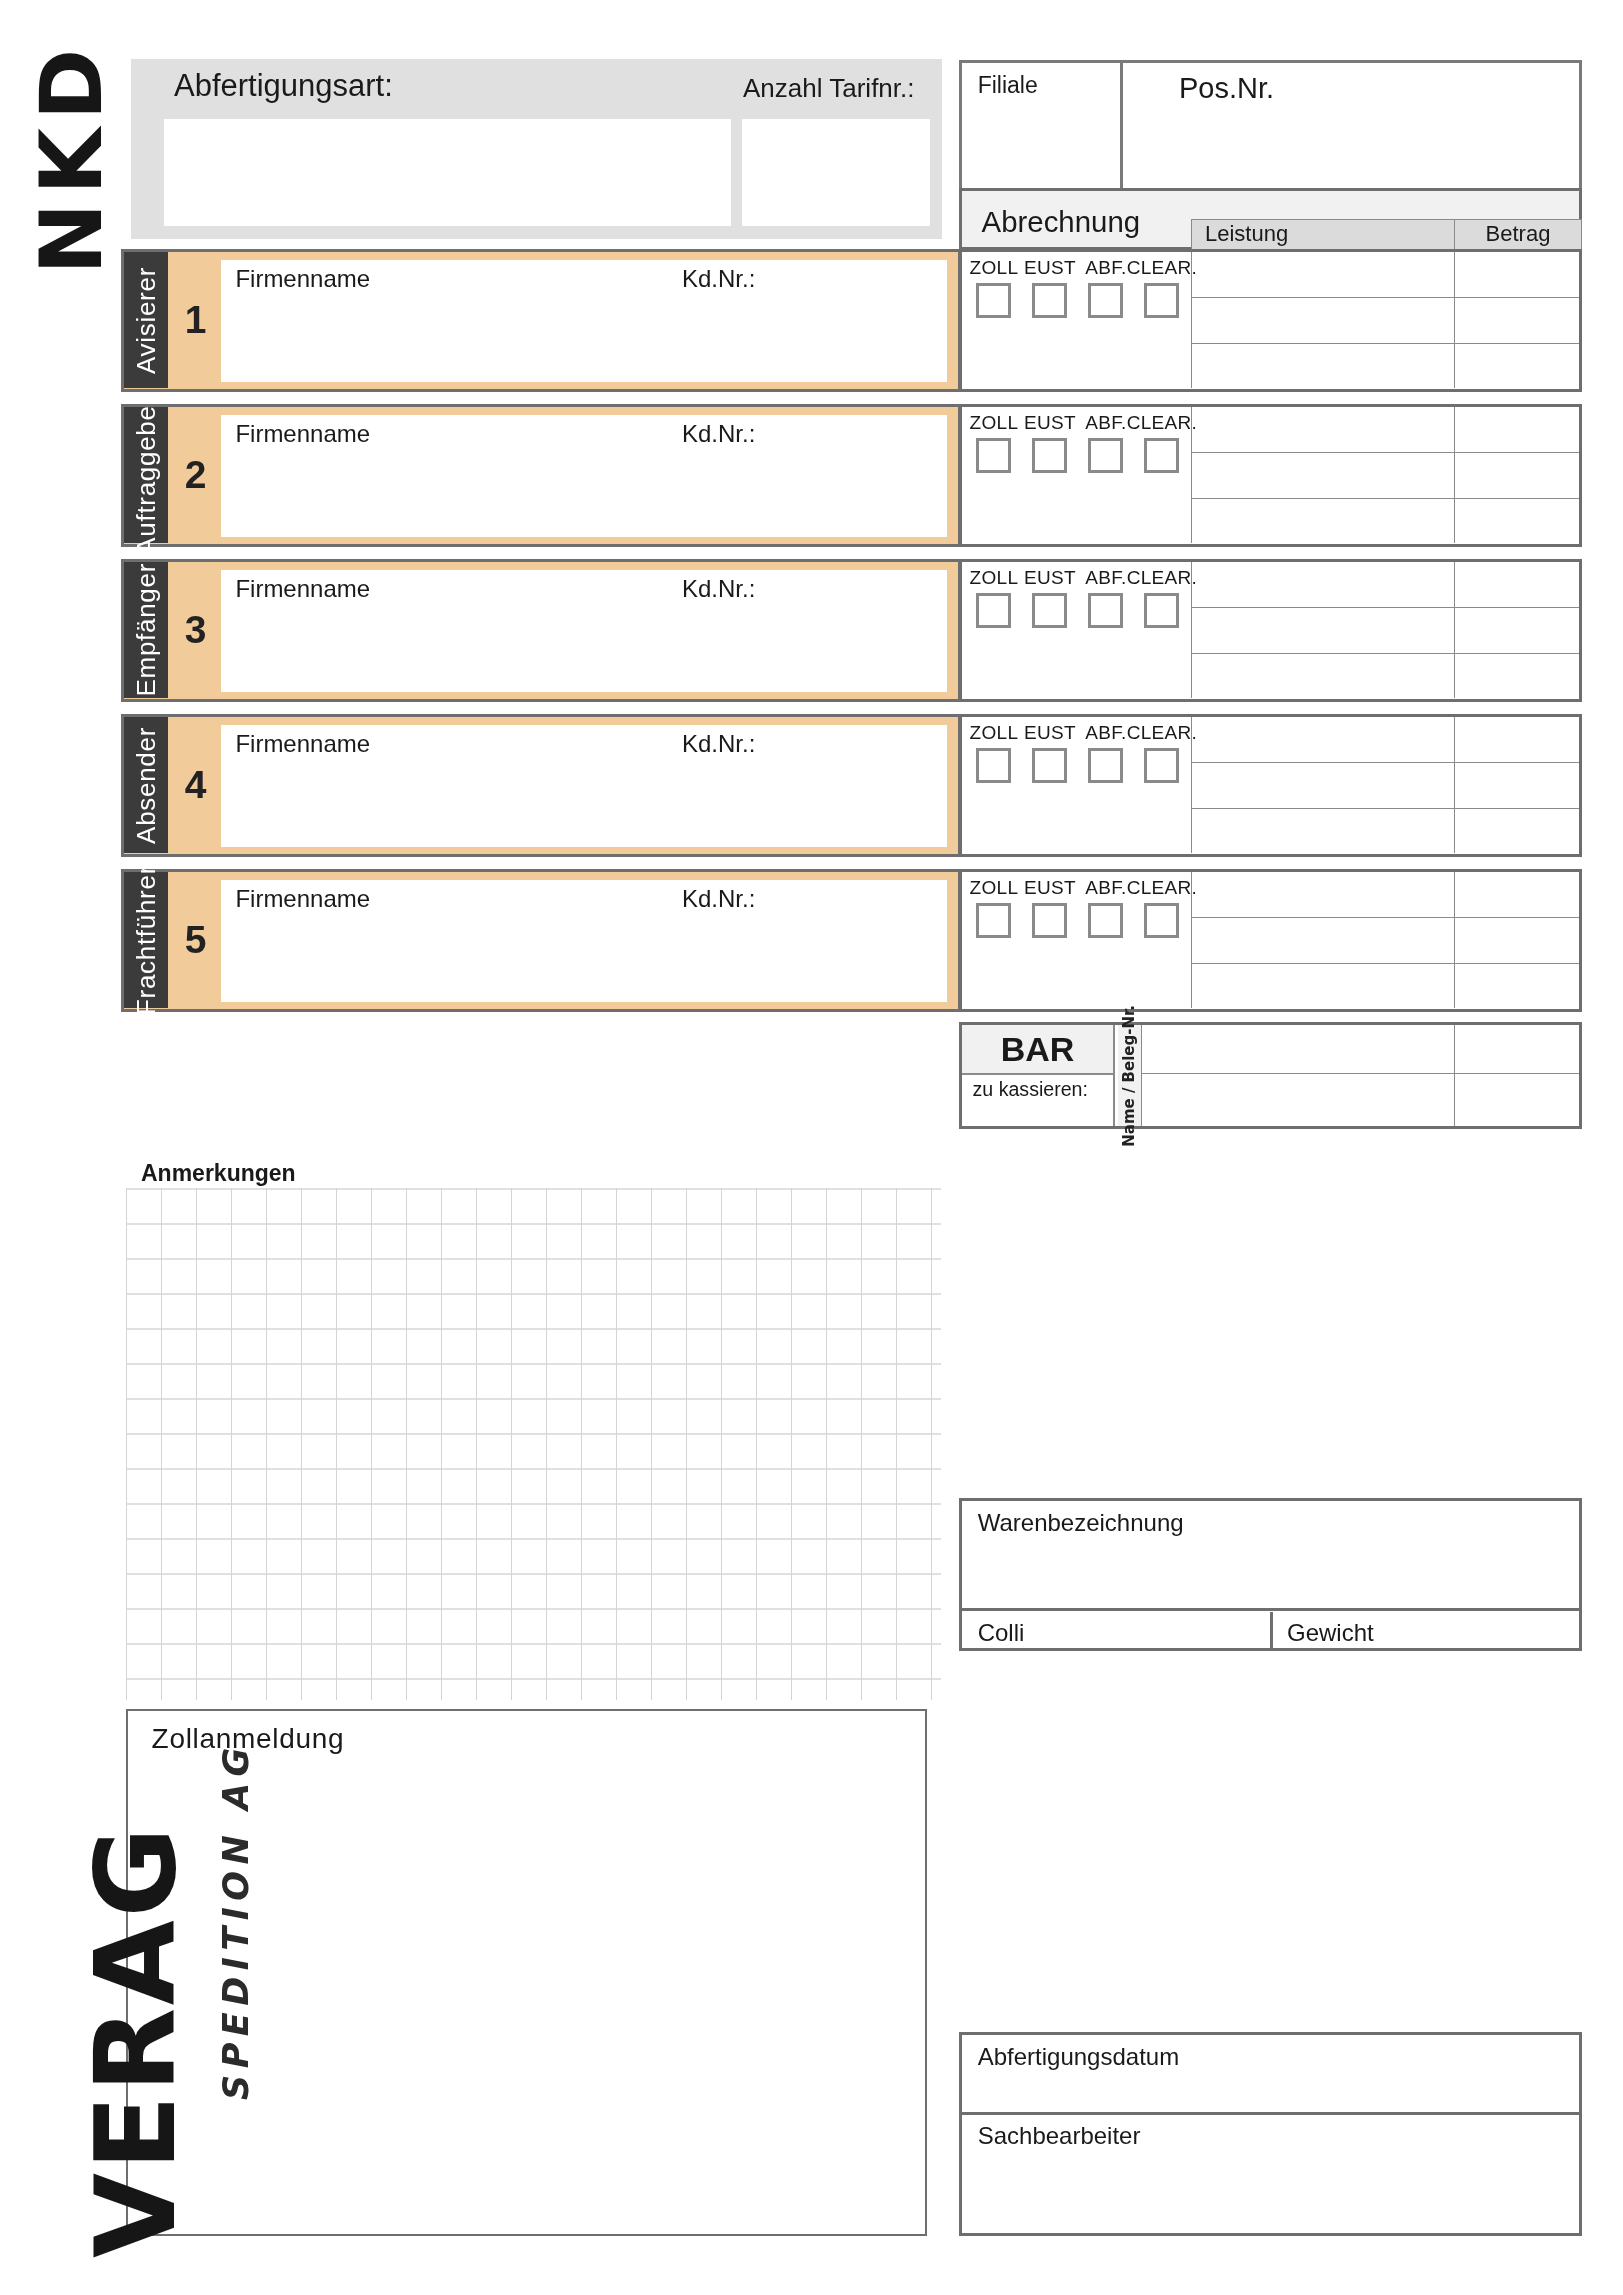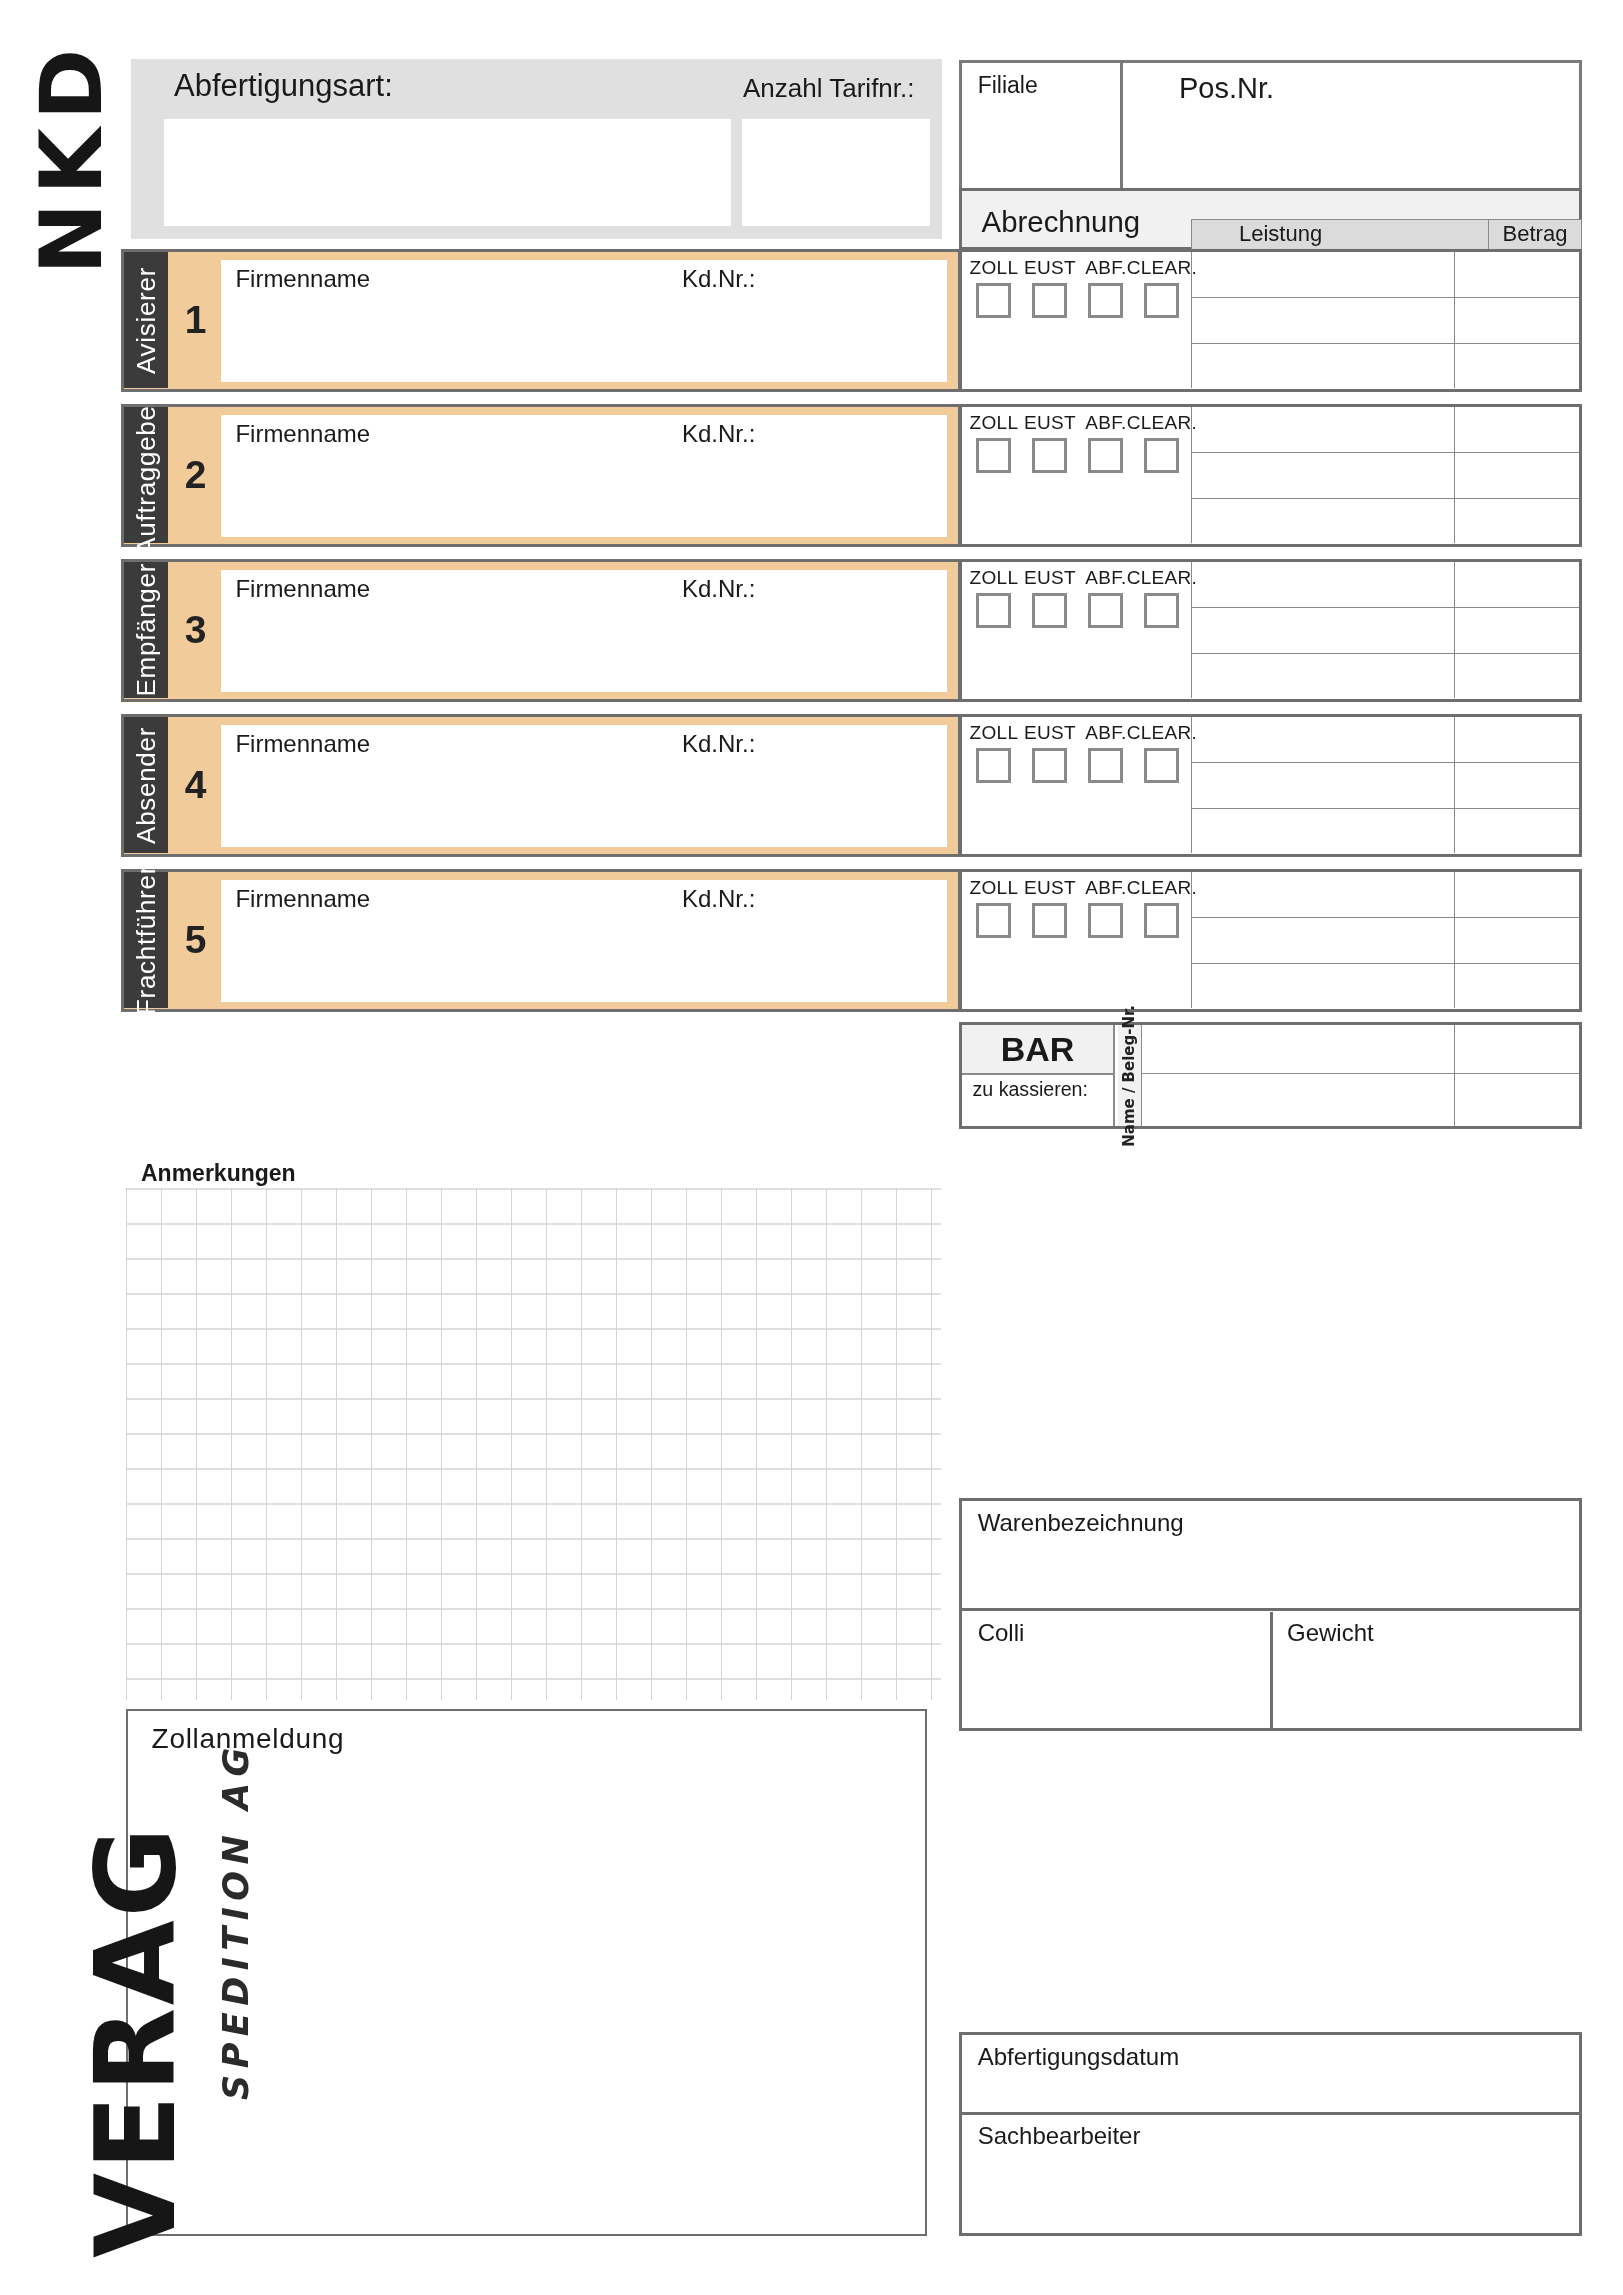--- a/index.html
+++ b/index.html
@@ -32,21 +32,21 @@
   .inpA{position:absolute;left:33px;top:60px;width:567px;height:107px;background:#fff;}
   .inpB{position:absolute;left:611px;top:60px;width:188px;height:107px;background:#fff;}
   .filiale{left:959px;top:60px;width:623px;height:179px;background:#fff;border:3.3px solid #7a7a7a;}
   .filiale .div{position:absolute;left:158px;top:0;width:3.3px;height:100%;background:#7a7a7a;}
   .filiale .f1{position:absolute;left:15.7px;top:9.2px;font-size:23px;}
   .filiale .f2{position:absolute;left:177px;top:9.2px;font-size:29px;margin-left:40px;}
   
   .abrech{left:959px;top:188px;width:623px;height:62px;background:var(--panelbg);border:3.3px solid var(--border);}
   .abrech .title{position:absolute;left:19.6px;top:14.4px;font-size:29.4px;}
   .band{position:absolute;left:229px;top:27.5px;width:391px;height:31px;background:var(--bandbg);border:1.3px solid var(--line);display:flex;}
-  .band .c1{width:263px;border-right:1.3px solid var(--line);display:flex;align-items:center;padding-left:13px;font-size:22px;margin-left:34px;}
+  .band .c1{width:263px;border-right:1.3px solid var(--line);display:flex;align-items:center;padding-left:13px;font-size:22px;}
   .band .c2{flex:1;display:flex;align-items:center;justify-content:center;font-size:22px;}
   
   .party{left:121px;width:840px;height:143px;background:var(--accent);border:3.3px solid var(--border);}
   .party .tab{position:absolute;left:0;top:0;width:44px;height:136px;background:var(--tab);display:flex;align-items:center;justify-content:center;}
   .party .tab span{color:#fff;font-size:26px;letter-spacing:0.7px;}
   .party .num{position:absolute;left:46px;top:0;width:51px;height:136px;display:flex;align-items:center;justify-content:center;font-size:39px;font-weight:bold;color:#222;}
   .party .inset{position:absolute;left:97px;top:7.9px;width:726px;height:122px;background:#fff;}
   .party .inset .fn{position:absolute;left:14.4px;top:5.2px;font-size:24px;}
   .party .inset .kd{position:absolute;left:461px;top:5.2px;font-size:24px;}
   
@@ -308,21 +308,21 @@
     <div class="h1"></div>
     <div class="v2"></div>
     <div class="abs" style="left:179px;top:0;width:313px;height:101px;"></div>
     <div class="abs" style="left:493px;top:0;right:0;height:101px;"></div>
   </div>
 
   <span class="abs anm-label">Anmerkungen</span>
   <div class="abs grid"></div>
 
 
-  <div class="abs gbox" style="top:1498px;height:233px;">
+  <div class="abs gbox" style="top:1498px;height:153px;">
     <span class="glbl" style="left:15.7px;top:7.9px;">Warenbezeichnung</span>
     <div class="abs" style="left:0;top:0;width:100%;height:107px;"></div>
     <div class="hdiv" style="top:107px;"></div>
     <div class="vdiv" style="left:308px;top:111px;bottom:0;"></div>
     <span class="glbl" style="left:15.7px;top:118px;">Colli</span>
     <span class="glbl" style="left:325px;top:118px;">Gewicht</span>
     <div class="abs" style="left:0;top:111px;width:308px;bottom:0;"></div>
     <div class="abs" style="left:310px;top:111px;right:0;bottom:0;"></div>
   </div>
 

